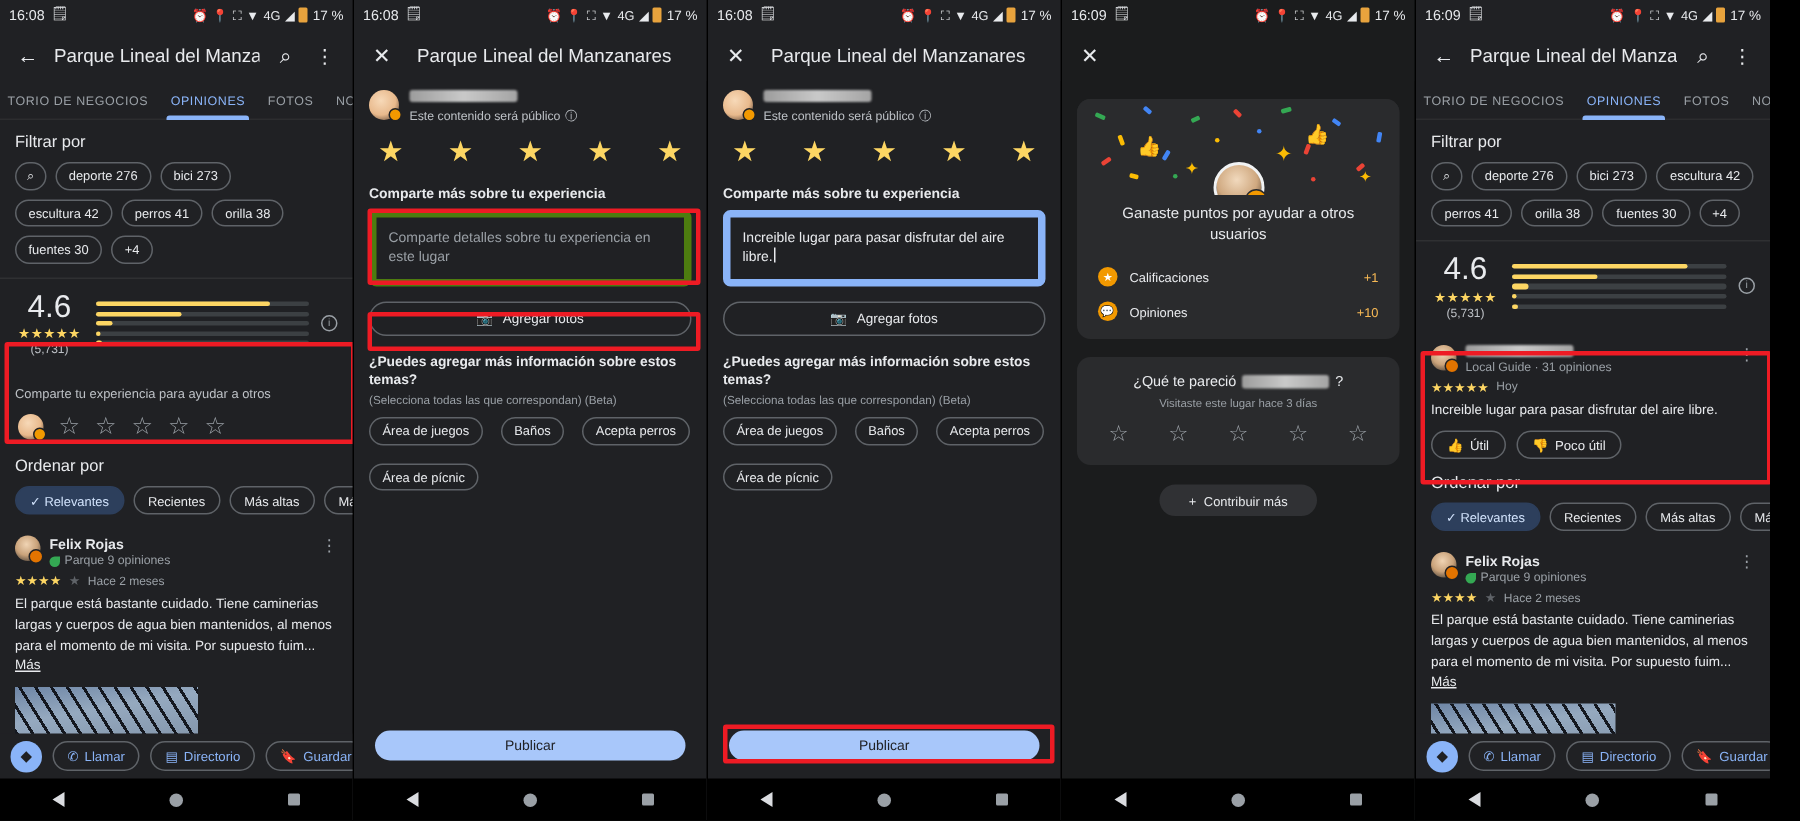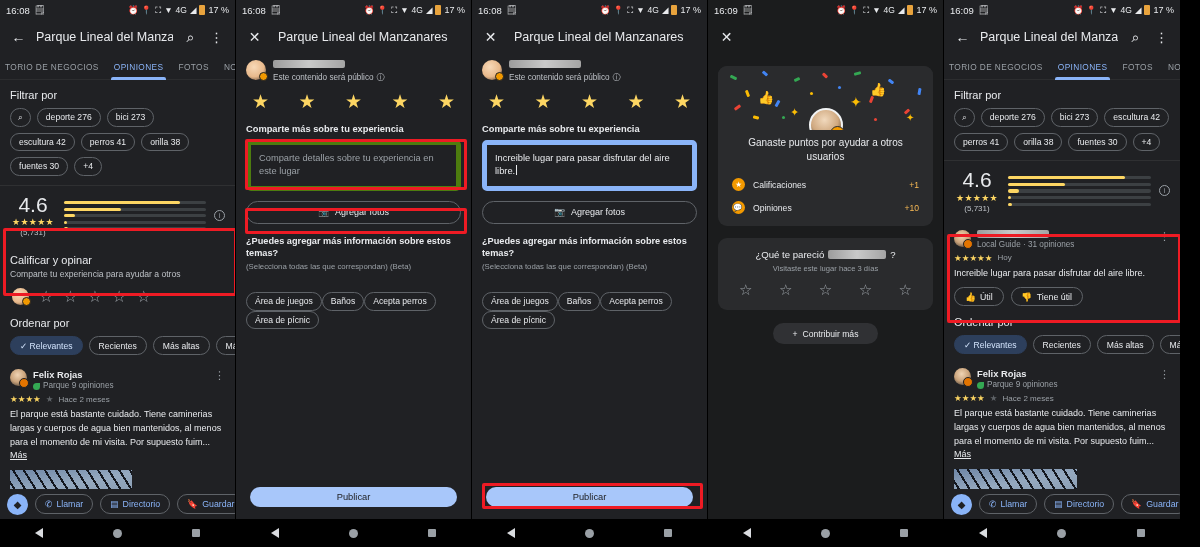--- a/index.html
+++ b/index.html
@@ -134,21 +134,21 @@
   .ta{ margin:0 10px; border:5px solid #4d7c0f; border-radius:5px; min-height:44px;
        padding:7px 8px; font-size:9.3px; line-height:1.45; color:#9aa0a6; }
   .ta.filled{ color:#e8eaed; border-color:#8ab4f8; }
   .caret{ display:inline-block; width:1px; height:10px; background:#e8eaed;
           vertical-align:-1px; margin-left:1px; }
   .addphotos{ margin:10px 10px 0; border:1px solid #5f6368; border-radius:14px; height:23px;
        display:flex; align-items:center; justify-content:center; gap:6px;
        font-size:9px; color:#e8eaed; cursor:pointer; }
   .q-title{ font-size:9.2px; color:#e8eaed; font-weight:bold; padding:12px 10px 0; line-height:1.3; }
   .q-sub{ font-size:7.8px; color:#9aa0a6; padding:2px 10px 7px; }
-  .q-chips{ display:flex; flex-wrap:wrap; gap:0; padding:0 10px;margin-top:14px; }
+  .q-chips{ display:flex; flex-wrap:wrap; gap:12px; padding:0 10px; }
   .publish{ position:absolute; left:14px; right:14px; bottom:40px; height:20px; border-radius:11px;
        background:#a8c7fa; color:#202124; font-size:9.3px; display:flex; align-items:center;
        justify-content:center; cursor:pointer; }
 
   
   .pts-card{ margin:12px 10px 0; background:#2a2b2d; border-radius:9px; overflow:hidden; }
   .confetti{ height:64px; position:relative; background:#2a2b2d; overflow:hidden; }
   .cf{ position:absolute; border-radius:1px; }
   .pts-avatar{ position:absolute; left:50%; bottom:-12px; transform:translateX(-50%);
       width:34px;height:34px;border-radius:50%; border:2.5px solid #f1f3f4;
@@ -246,21 +246,20 @@
             <i style="width:2%"></i>
           </div>
         <div class="bar">
             <i style="width:3%"></i>
           </div>
       </div>
       <div class="info-o">i</div>
     </div>
 
     <div class="rate-block">
-      <div class="rate-title">Calificar y opinar</div>
       <div class="rate-sub">Comparte tu experiencia para ayudar a otros</div>
       <div class="rate-stars">
         <div class="avatar"></div>
         <span class="st">☆</span>
         <span class="st">☆</span>
         <span class="st">☆</span>
         <span class="st">☆</span>
         <span class="st">☆</span>
       </div>
     </div>
@@ -637,21 +636,21 @@
         <span class="rv-when">Hoy</span>
       </div>
       <div class="rv-body">Increible lugar para pasar disfrutar del aire libre.</div>
       <div class="hbtns">
         <div class="hbtn">
             <span>👍</span>
             <span>Útil</span>
           </div>
         <div class="hbtn">
             <span>👎</span>
-            <span>Tiene útil</span>
+            <span>Poco útil</span>
           </div>
       </div>
     </div>
 
     <div class="sect-title" style="padding-top:10px">Ordenar por</div>
     <div class="order-chips">
       <div class="ochip sel">✓&nbsp;<span>Relevantes</span></div>
       <div class="ochip">Recientes</div>
       <div class="ochip">Más altas</div>
       <div class="ochip">Más ba</div>

